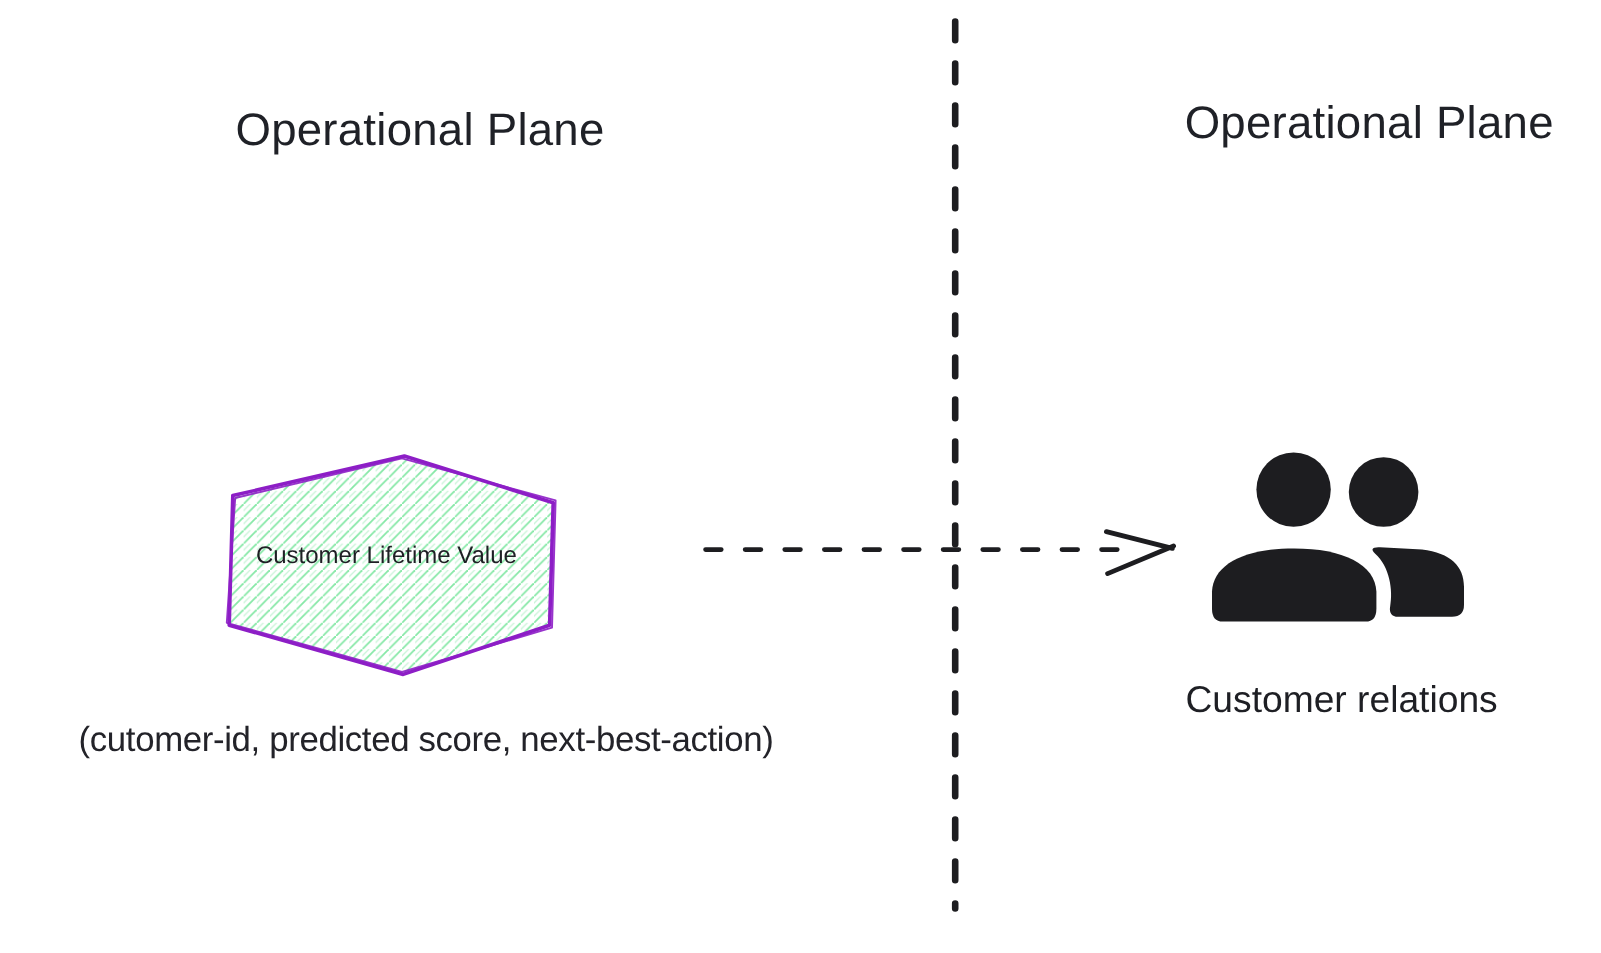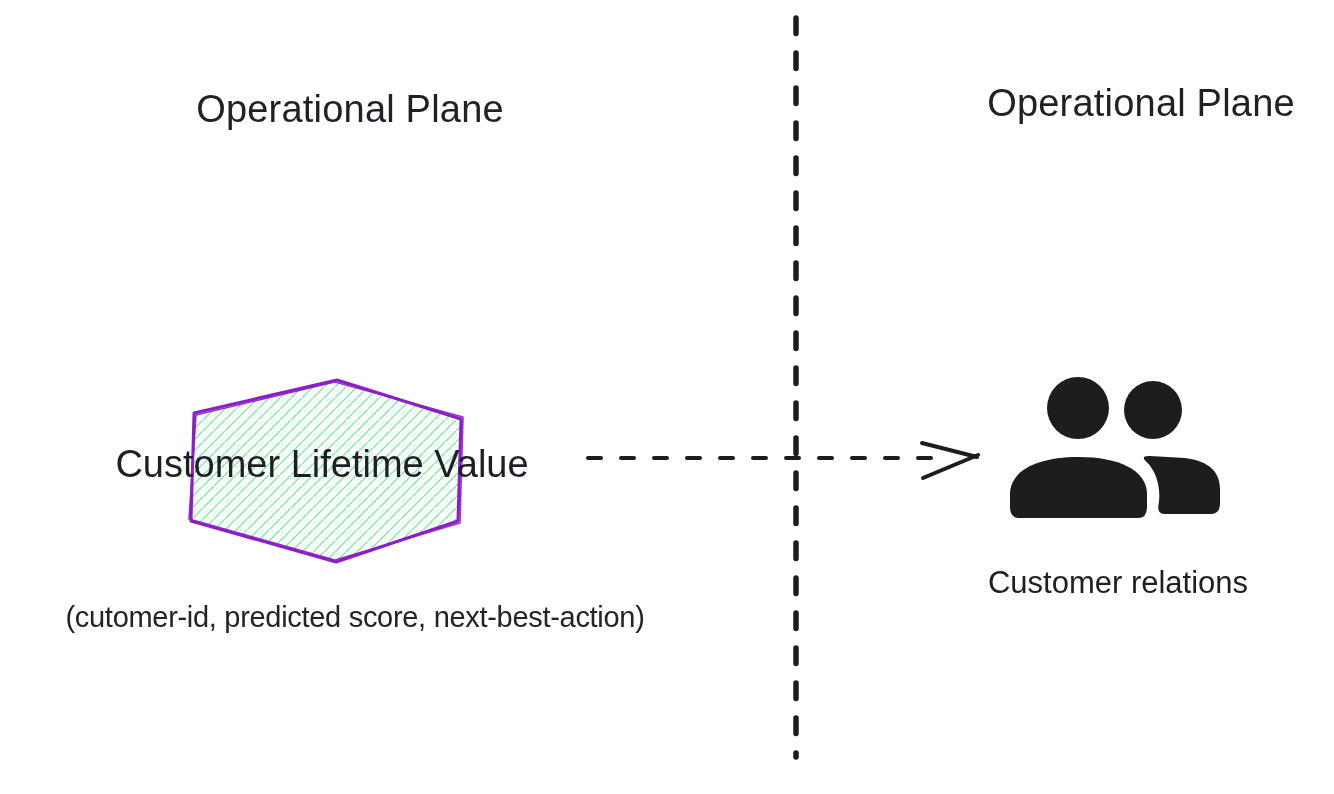--- a/index.html
+++ b/index.html
@@ -21,21 +21,21 @@
     transform: translateX(-50%);
     font-size: 38px;
     font-weight: 500;
     color: #1f2127;
     letter-spacing: 0.2px;
     white-space: nowrap;
   }
   .node-label {
     position: absolute;
     transform: translate(-50%, -50%);
-    font-size: 38px;
+    font-size: 20px;
     font-weight: 500;
     color: #1e1f24;
     white-space: nowrap;
   }
   .annotation-label {
     position: absolute;
     transform: translate(-50%, -50%);
     font-size: 29px;
     font-weight: 400;
     color: #232329;

